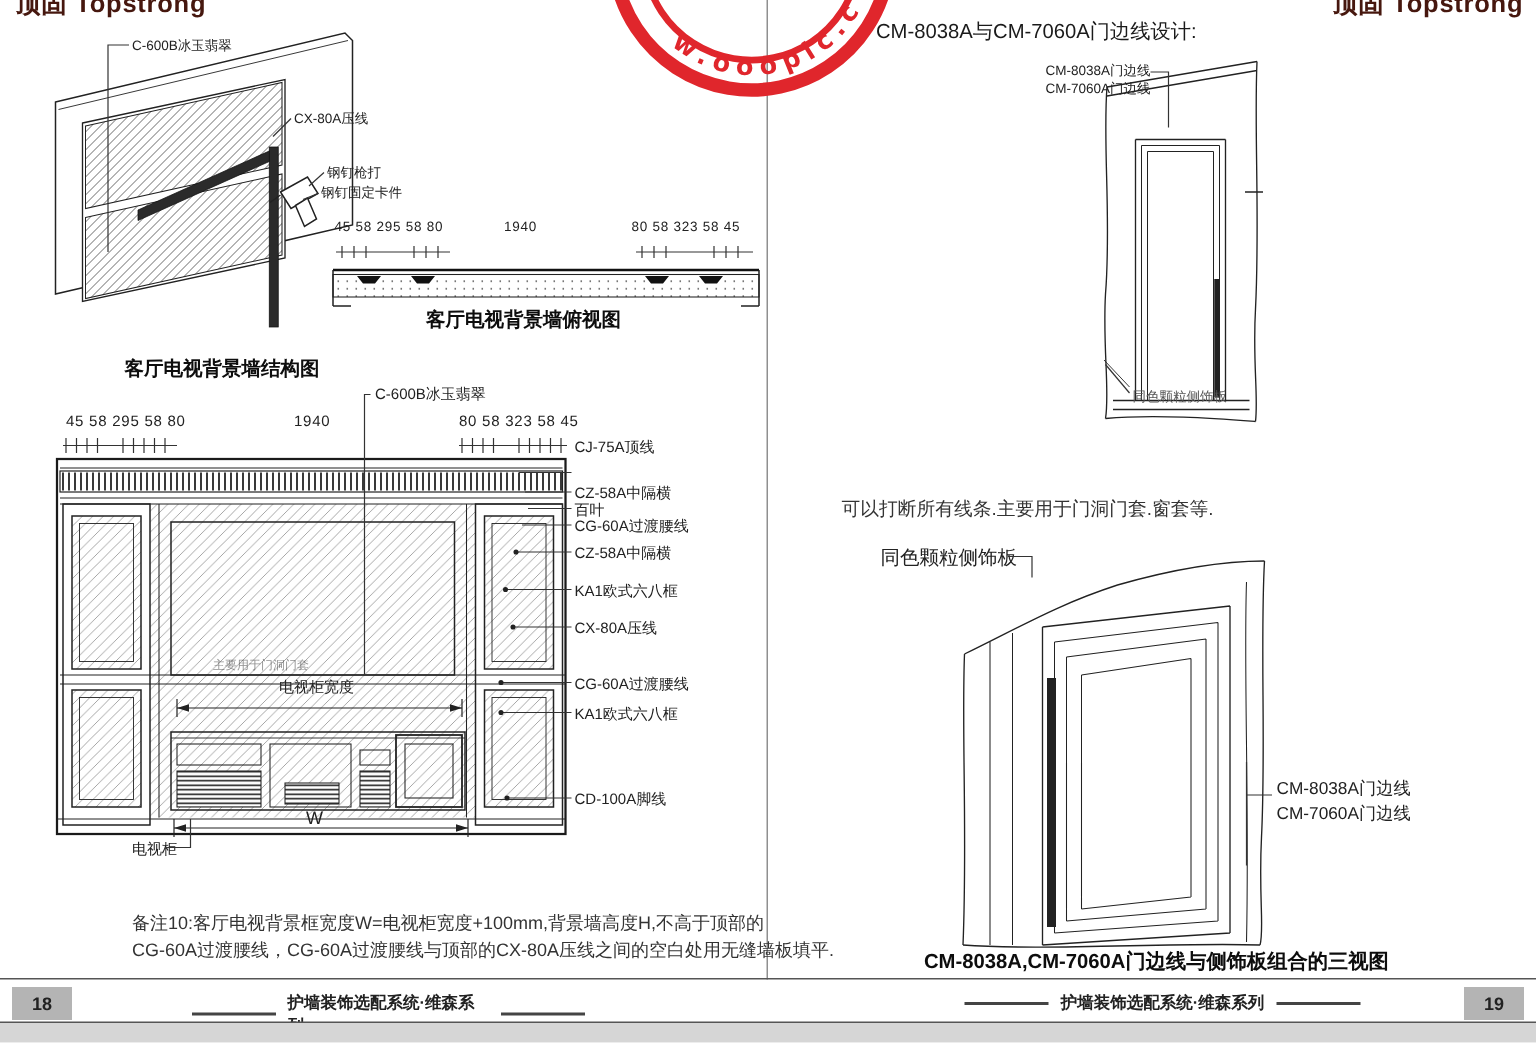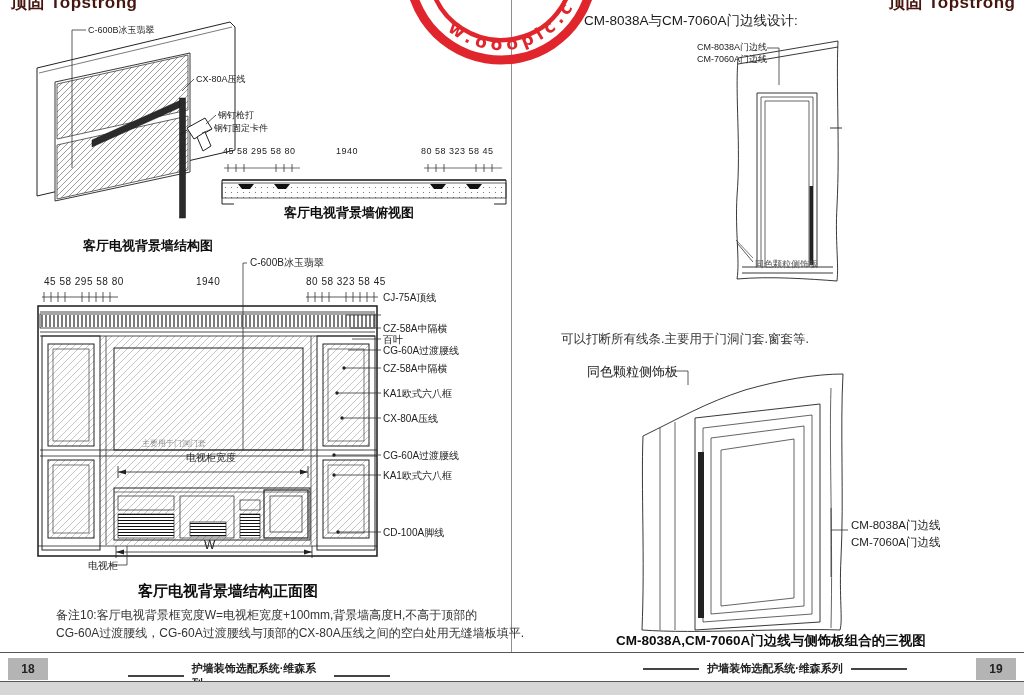--- a/index.html
+++ b/index.html
@@ -4,21 +4,21 @@
 <style>
   html,body{margin:0;padding:0;background:#e8e8e8;}
   .page{position:relative;width:1024px;height:695px;background:#ffffff;overflow:hidden;
         font-family:"Liberation Sans","DejaVu Sans",sans-serif;color:#222;}
   .abs{position:absolute;white-space:nowrap;}
   .lbl{font-size:9px;color:#222;}
   .lbl10{font-size:10px;color:#222;}
   .dim{font-size:9px;color:#222;letter-spacing:0.5px;}
   .dim10{font-size:10px;color:#222;letter-spacing:0.5px;}
   .cap{font-weight:bold;color:#0d0d0d;}
-  .note{font-size:12px;color:#333;}
+  .note{font-size:12px;color:#333;margin-left:32px;}
   .logo{font-weight:bold;font-size:17px;color:#46170e;letter-spacing:0.5px;}
   .divider{position:absolute;left:511px;top:0;width:1px;height:653px;background:#8f8f8f;}
   .fline{position:absolute;left:0;width:1024px;height:1px;background:#555;}
   .fbar{position:absolute;left:0;top:682px;width:1024px;height:13px;background:#d6d6d6;}
   .pgbox{position:absolute;width:40px;height:22px;background:#b4b4b4;text-align:center;
          line-height:22px;font-size:12px;font-weight:bold;color:#222;}
   .fcenter{position:absolute;display:flex;align-items:center;justify-content:center;gap:8px;top:661px;}
   .frule{width:56px;height:2px;background:#444;}
   .ftext{font-size:11px;font-weight:bold;color:#222;}
   svg.diag{position:absolute;}
@@ -154,21 +154,20 @@
   <span class="abs lbl10" style="left:383px;top:322px;">CZ-58A中隔横</span>
   <span class="abs lbl10" style="left:383px;top:333px;">百叶</span>
   <span class="abs lbl10" style="left:383px;top:344px;">CG-60A过渡腰线</span>
   <span class="abs lbl10" style="left:383px;top:362px;">CZ-58A中隔横</span>
   <span class="abs lbl10" style="left:383px;top:387px;">KA1欧式六八框</span>
   <span class="abs lbl10" style="left:383px;top:412px;">CX-80A压线</span>
   <span class="abs lbl10" style="left:383px;top:449px;">CG-60A过渡腰线</span>
   <span class="abs lbl10" style="left:383px;top:469px;">KA1欧式六八框</span>
   <span class="abs lbl10" style="left:383px;top:526px;">CD-100A脚线</span>
 
-  <span class="abs cap" style="left:138px;top:582px;font-size:15px;">客厅电视背景墙结构正面图</span>
   <span class="abs note" style="left:56px;top:607px;">备注10:客厅电视背景框宽度W=电视柜宽度+100mm,背景墙高度H,不高于顶部的</span>
   <span class="abs note" style="left:56px;top:625px;">CG-60A过渡腰线，CG-60A过渡腰线与顶部的CX-80A压线之间的空白处用无缝墙板填平.</span>
 
   <span class="abs" style="left:572px;top:14px;font-size:10px;">●</span>
   <span class="abs" style="left:584px;top:12px;font-size:13.5px;color:#1a1a1a;">CM-8038A与CM-7060A门边线设计:</span>
 
   <svg class="diag" style="left:690px;top:36px;" width="190" height="255" viewBox="0 0 190 255">
     <g stroke="#222" fill="none" stroke-width="0.9">
       <path d="M48,22 L148,5 M48,28 L148,11"></path>
       <path d="M48,22 C45,60 51,110 47,160 C45,195 50,225 47,243"></path>

